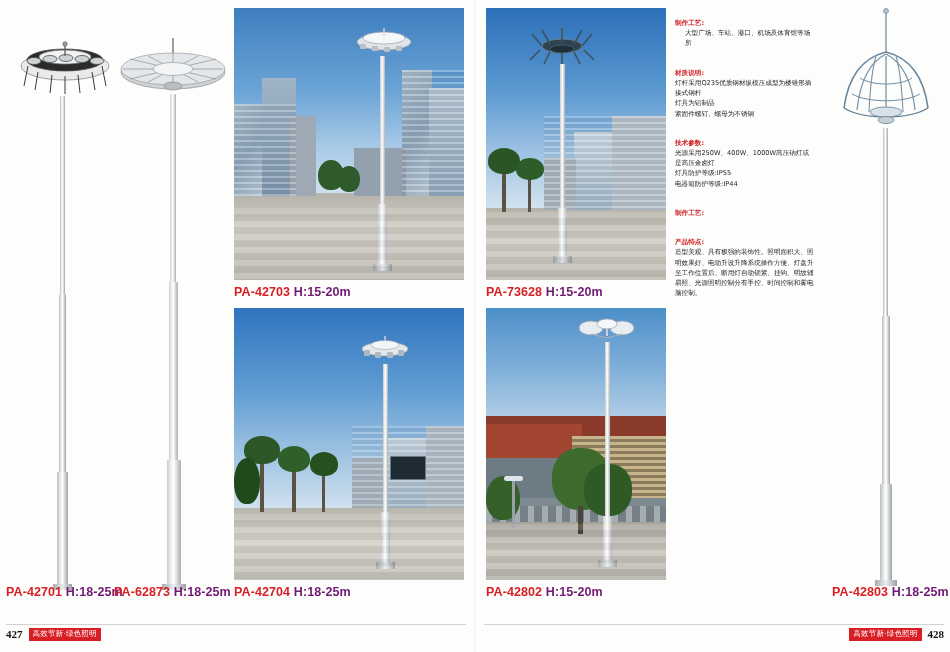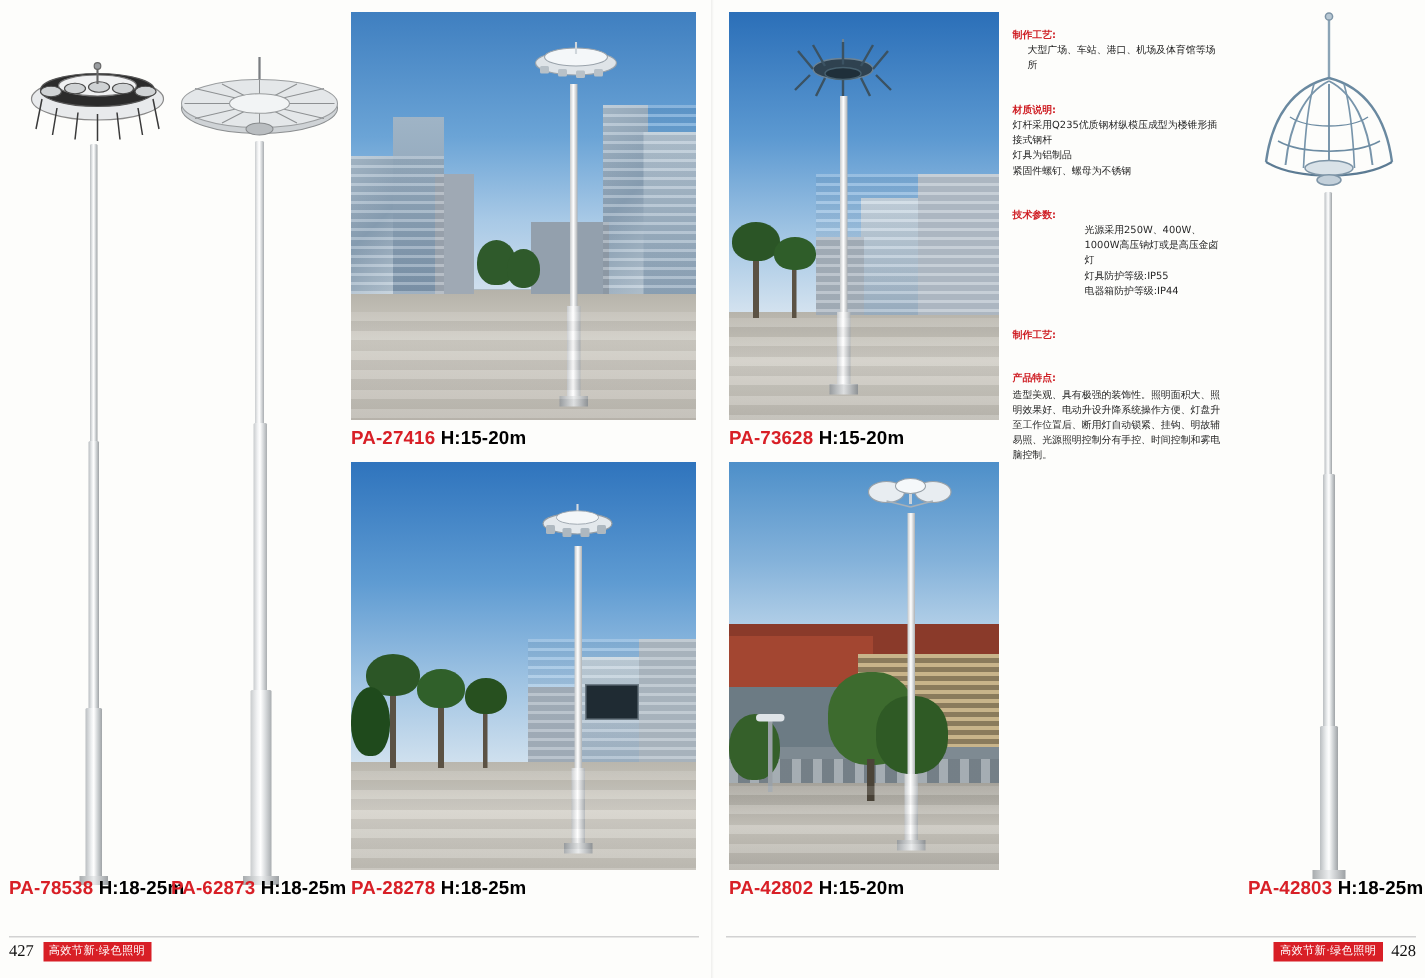--- a/index.html
+++ b/index.html
@@ -23,21 +23,21 @@
   
   .code-label {
     position: absolute;
     font-size: 12.5px;
     font-weight: bold;
     color: #d81f26;
     white-space: nowrap;
     letter-spacing: 0.1px;
   }
   .code-label .dim {
-    color: #000000;
+    color: #701a75;
     font-weight: bold;
   }
   
   .pole-col {
     position: absolute;
     top: 8px;
     height: 580px;
   }
   .pole-stem {
     position: absolute;
@@ -117,21 +117,21 @@
   
   .footer-bar {
     position: absolute;
     bottom: 10px;
     height: 16px;
     display: flex;
     align-items: center;
   }
   .pg-num {
     font-size: 11px;
-    font-weight: normal;
+    font-weight: bold;
     color: #111;
     font-family: "Liberation Serif", serif;
   }
   .pg-tag {
     font-size: 7.5px;
     color: #ffffff;
     background: #d81f26;
     padding: 1.5px 4px 1.5px 4px;
     font-family: "DejaVu Sans", sans-serif;
     letter-spacing: 0.2px;
@@ -237,21 +237,21 @@
         </g>
       </svg>
     </div>
     <div class="mast" style="left:146px; top:48px; width:5px; height:150px;"></div>
     <div class="mast" style="left:144px; top:196px; width:9px; height:62px;"></div>
     <div style="position:absolute; left:139px; top:256px; width:19px; height:7px; background:linear-gradient(to right,#9ea2a5,#e7e9ea,#94989b);"></div>
 
     <div style="position:absolute; left:0; top:200px; width:230px; height:72px; background:repeating-linear-gradient(to bottom, rgba(255,255,255,0.13) 0 6px, rgba(0,0,0,0.04) 6px 13px);"></div>
   </div>
   <div class="code-label" style="left:234px; top:285px;">
-    <span>PA-27416</span> <span class="dim">H:15-20m</span>
+    <span>PA-42703</span> <span class="dim">H:15-20m</span>
   </div>
 
   <div class="photo" style="left:234px; top:308px; width:230px; height:272px;">
     <div class="sky" style="height:200px; background:linear-gradient(to bottom,#2f74bd 0%,#5e9bd2 40%,#9dc2e2 72%,#cfe0ee 100%);"></div>
     <div class="ground" style="height:72px; background:linear-gradient(to bottom,#b9b6ad,#d4d1c9 45%,#c2bfb7);"></div>
 
     <div class="bldg glass" style="left:150px; top:130px; width:46px; height:70px; background:linear-gradient(180deg,#c3d2dd,#a2b6c8);"></div>
     <div class="bldg" style="left:192px; top:118px; width:38px; height:82px; background:#b0bcc6;"></div>
     <div class="bldg" style="left:118px; top:150px; width:34px; height:50px; background:#a7b3bf;"></div>
     <div style="position:absolute; left:118px; top:118px; width:112px; height:82px; background:repeating-linear-gradient(to bottom, rgba(255,255,255,0.22) 0 2px, rgba(0,0,0,0.05) 2px 6px);"></div>
@@ -278,21 +278,21 @@
         </g>
         <ellipse cx="27" cy="11" rx="14" ry="4.5" fill="#f3f6f8" stroke="#9aa3ab" stroke-width="0.6"></ellipse>
       </svg>
     </div>
     <div class="mast" style="left:149px; top:56px; width:5px; height:150px;"></div>
     <div class="mast" style="left:147px; top:204px; width:9px; height:52px;"></div>
     <div style="position:absolute; left:142px; top:254px; width:19px; height:7px; background:linear-gradient(to right,#9ea2a5,#e7e9ea,#94989b);"></div>
     <div style="position:absolute; left:0; top:206px; width:230px; height:66px; background:repeating-linear-gradient(to bottom, rgba(255,255,255,0.13) 0 6px, rgba(0,0,0,0.045) 6px 13px);"></div>
   </div>
   <div class="code-label" style="left:234px; top:585px;">
-    <span>PA-28278</span> <span class="dim">H:18-25m</span>
+    <span>PA-42704</span> <span class="dim">H:18-25m</span>
   </div>
 
   <div class="photo" style="left:486px; top:8px; width:180px; height:272px;">
     <div class="sky" style="height:200px; background:linear-gradient(to bottom,#2b6fb8 0%,#5c99d1 42%,#a3c6e4 75%,#d3e2ef 100%);"></div>
     <div class="ground" style="height:72px; background:linear-gradient(to bottom,#b6b3aa,#d0cdc5 45%,#bdbab2);"></div>
     <div class="bldg glass" style="left:88px; top:124px; width:40px; height:78px; background:linear-gradient(180deg,#c8d6e1,#9fb4c7);"></div>
     <div class="bldg" style="left:126px; top:108px; width:54px; height:94px; background:#b5c0cb;"></div>
     <div class="bldg" style="left:58px; top:150px; width:32px; height:52px; background:#a8b3be;"></div>
     <div style="position:absolute; left:58px; top:108px; width:122px; height:94px; background:repeating-linear-gradient(to bottom, rgba(255,255,255,0.24) 0 2px, rgba(0,0,0,0.05) 2px 6px);"></div>
     <div class="trunk" style="left:16px; top:160px; width:4px; height:44px;"></div>
@@ -357,21 +357,21 @@
   </div>
 
   <div class="spec-block">
     <span class="hd first">制作工艺:</span>
     <span class="bd" style="white-space:pre-line;margin-left:10px;">大型广场、车站、港口、机场及体育馆等场所</span>
     <span class="hd">材质说明:</span>
     <span class="bd" style="white-space:pre-line;">灯杆采用Q235优质钢材纵模压成型为楼锥形插接式钢杆
 灯具为铝制品
 紧固件螺钉、螺母为不锈钢</span>
     <span class="hd">技术参数:</span>
-    <span class="bd" style="white-space:pre-line;margin-left:48px;">光源采用250W、400W、1000W高压钠灯或是高压金卤灯
+    <span class="bd" style="white-space:pre-line;">光源采用250W、400W、1000W高压钠灯或是高压金卤灯
 灯具防护等级:IP55
 电器箱防护等级:IP44</span>
     <span class="hd">制作工艺:</span>
     <span class="hd">产品特点:</span>
     <span class="bd" style="white-space:pre-line;">造型美观、具有极强的装饰性。照明面积大、照明效果好、电动升设升降系统操作方便、灯盘升至工作位置后、断用灯自动锁紧、挂钩、明故辅易照、光源照明控制分有手控、时间控制和雾电脑控制。</span>
   </div>
 
   <div class="pole-col" style="left:826px; width:120px; top:2px;">
     <div class="crown" style="left:0px; top:6px; width:120px; height:126px;">
       <svg width="120" height="126" viewBox="0 0 120 126">
@@ -393,21 +393,21 @@
         </g>
       </svg>
     </div>
     <div class="pole-stem thin" style="left:57px; top:126px; width:5px; height:190px;"></div>
     <div class="pole-stem thin" style="left:56px; top:314px; width:8px; height:170px;"></div>
     <div class="pole-stem thin" style="left:54px; top:482px; width:12px; height:102px;"></div>
     <div style="position:absolute; left:49px; top:578px; width:22px; height:6px; background:linear-gradient(to right,#a8acae,#eceeef,#9da1a4);"></div>
   </div>
 
   <div class="code-label" style="left:6px; top:585px;">
-    <span>PA-78538</span> <span class="dim">H:18-25m</span>
+    <span>PA-42701</span> <span class="dim">H:18-25m</span>
   </div>
   <div class="code-label" style="left:114px; top:585px;">
     <span>PA-62873</span> <span class="dim">H:18-25m</span>
   </div>
   <div class="code-label" style="left:832px; top:585px;">
     <span>PA-42803</span> <span class="dim">H:18-25m</span>
   </div>
 
   <div class="hr-line" style="left:6px; bottom:27px; width:460px;"></div>
   <div class="hr-line" style="left:484px; bottom:27px; width:460px;"></div>

